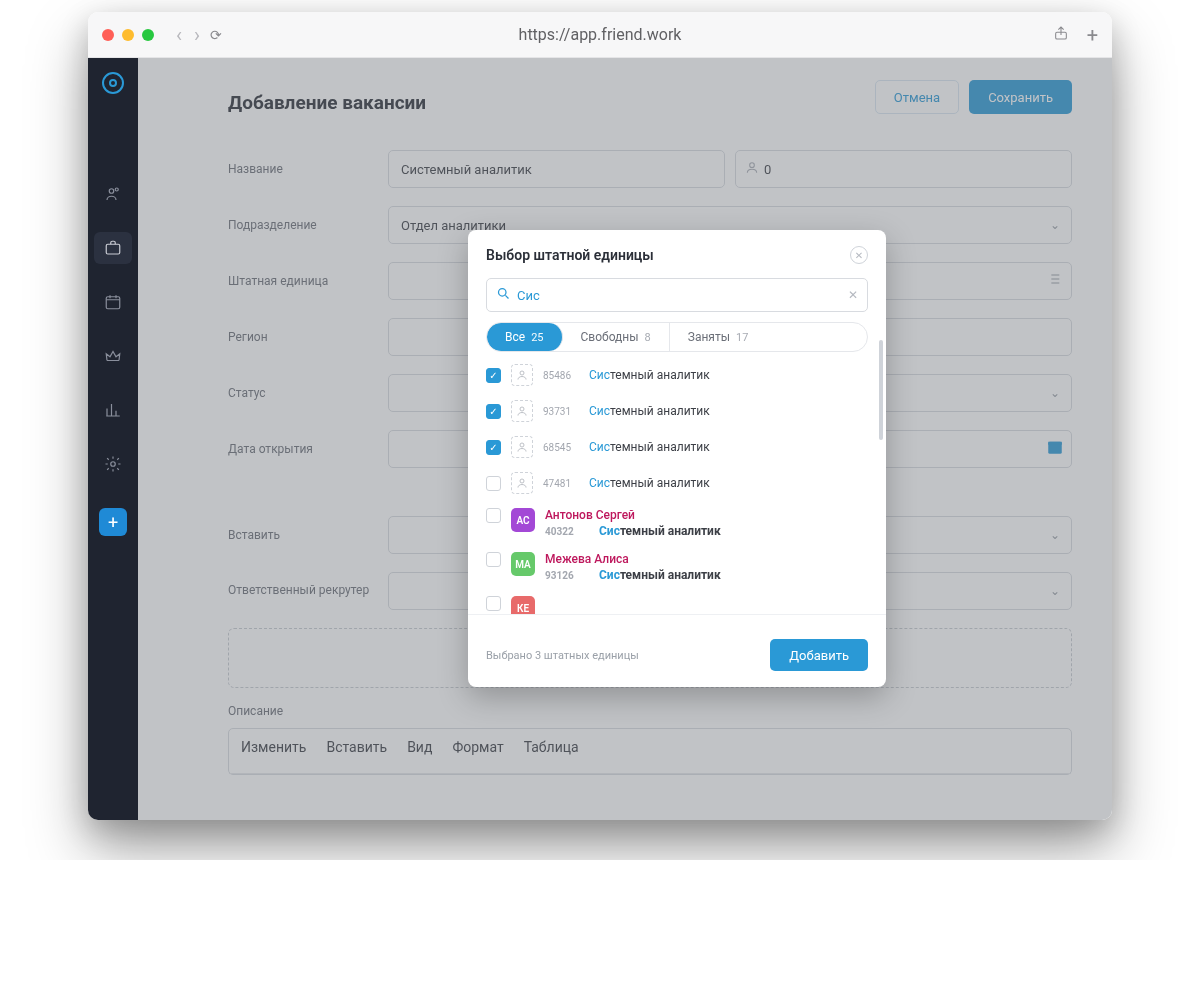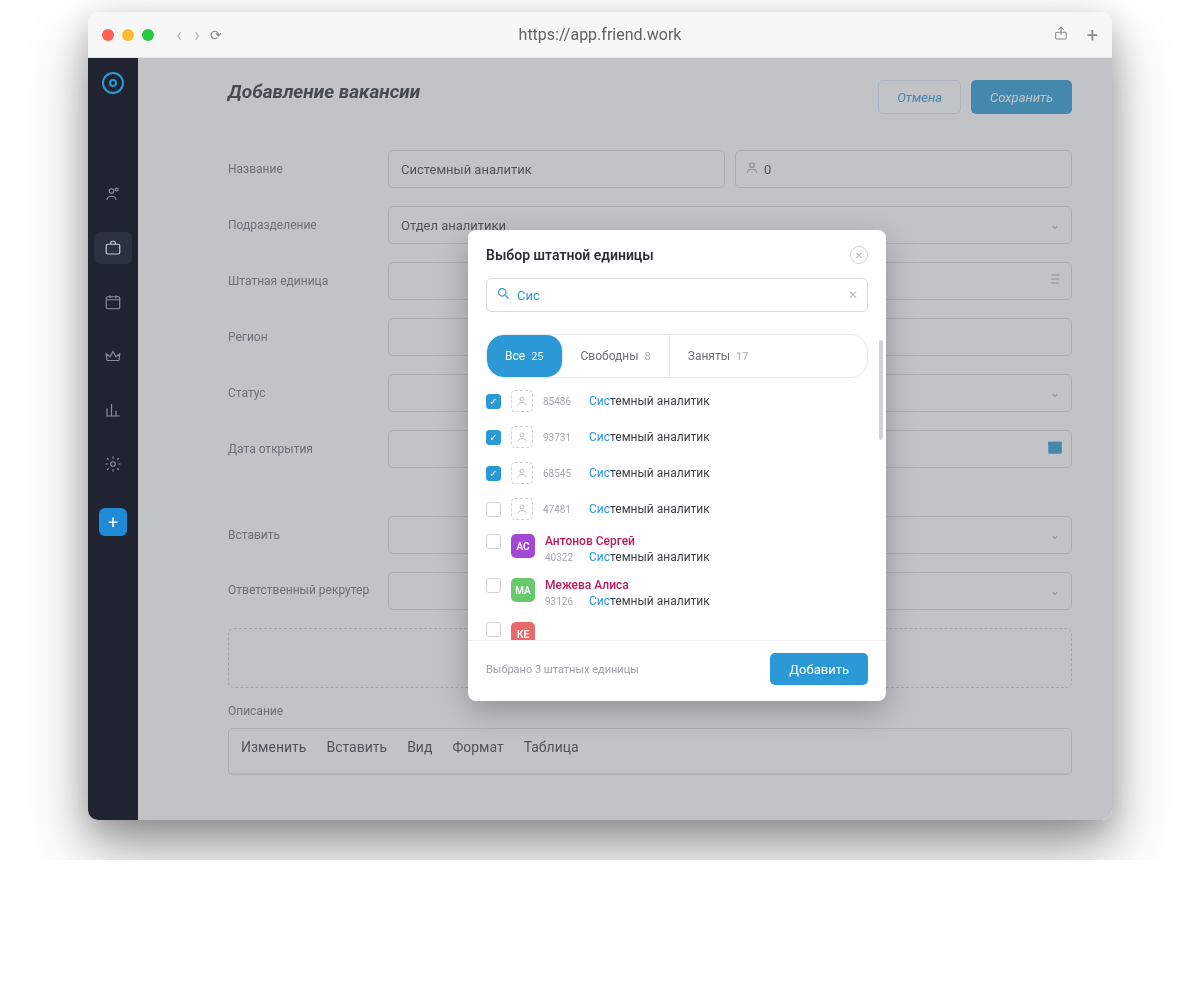--- a/index.html
+++ b/index.html
@@ -21,21 +21,21 @@
 .app { display:flex; height:762px; position:relative; }
 .sidebar { width:50px; background:#1f2430; display:flex; flex-direction:column; align-items:center; padding-top:14px; gap:22px; }
 .sidebar .logo { width:22px; height:22px; border:2px solid #2a99d6; border-radius:50%; position:relative; }
 .sidebar .logo::after{content:"";position:absolute;inset:5px;border:2px solid #2a99d6; border-radius:50%;}
 .sidebar .sicon { width:38px; height:32px; display:flex; align-items:center; justify-content:center; color:#8a8f9c; border-radius:6px; }
 .sidebar .sicon.active { background:#2b3140; color:#c9ccd3; }
 .sidebar svg { width:18px; height:18px; }
 .sidebar .add { width:28px; height:28px; border-radius:6px; background:#1f8ad6; color:#fff; display:flex; align-items:center; justify-content:center; font-size:18px; margin-top:6px;}
 
 .main { flex:1; background:#fff; position:relative; }
-.page-header { display:flex; align-items:flex-start; justify-content:space-between; padding:22px 40px 14px 90px;font-style:italic; }
+.page-header { display:flex; align-items:flex-end; justify-content:space-between; padding:22px 40px 14px 90px; }
 .page-title { font-size:19px; font-weight:700; color:#2b2f38; }
 .hdr-actions { display:flex; gap:10px; }
 .btn { height:34px; padding:0 18px; border-radius:5px; font-size:13px; display:inline-flex; align-items:center; border:1px solid transparent; cursor:pointer; }
 .btn-ghost { background:#fff; border-color:#d9e6f2; color:#2a99d6; }
 .btn-primary { background:#2a99d6; color:#fff; }
 
 .form { padding: 22px 40px 0 90px; }
 .form-row { display:flex; align-items:center; margin-bottom:18px; }
 .form-label { width:160px; font-size:12px; color:#6b6f78; }
 .form-control { flex:1; position:relative; }
@@ -62,43 +62,43 @@
 
 .modal { position:absolute; width:418px; left:330px; top:172px; background:#fff; border-radius:8px; box-shadow:0 10px 30px rgba(0,0,0,.25); display:flex; flex-direction:column; }
 .modal-hd { display:flex; justify-content:space-between; align-items:center; padding:16px 18px 10px 18px; }
 .modal-title { font-size:14px; font-weight:600; color:#2b2f38; }
 .close-x { width:18px; height:18px; border-radius:50%; border:1px solid #cfd3d9; color:#b5b9c0; display:flex; align-items:center; justify-content:center; font-size:10px; }
 .modal-body { padding:4px 18px 0 18px; flex:1; position:relative; }
 .search-wrap { position:relative; }
 .search-wrap .srch-ic { position:absolute; left:10px; top:50%; transform:translateY(-50%); color:#2a99d6; font-size:14px; }
 .search-wrap .clear-ic { position:absolute; right:10px; top:50%; transform:translateY(-50%); color:#b5b9c0; font-size:12px; }
 .search-input { width:100%; height:34px; border:1px solid #d8dbe0; border-radius:5px; padding:0 28px 0 30px; font-size:13px; color:#2a99d6; }
-.tabs { display:flex; border:1px solid #e5e7eb; border-radius:18px; height:44px; margin-top:22px; overflow:hidden; }
+.tabs { display:flex; border:1px solid #e5e7eb; border-radius:18px; height:30px; margin-top:10px; overflow:hidden; }
 .tab { flex:0 0 auto; padding:0 18px; display:flex; align-items:center; gap:6px; font-size:12px; color:#6b6f78; border-right:1px solid #e5e7eb; }
 .tab:last-child{border-right:none;}
 .tab.active { background:#2a99d6; color:#fff; border-radius:16px; }
 .tab .cnt { font-size:11px; opacity:.95; }
 .tab:not(.active) .cnt { color:#a3a7af; }
 .list { margin-top:12px; display:flex; flex-direction:column; gap:14px; max-height:250px; overflow:hidden; }
 .row { display:flex; align-items:center; gap:10px; }
 .chk { width:15px; height:15px; border-radius:3px; border:1px solid #cfd3d9; display:flex; align-items:center; justify-content:center; background:#fff; flex-shrink:0; }
 .chk.checked { background:#2a99d6; border-color:#2a99d6; color:#fff; font-size:10px; }
 .avph { width:22px; height:22px; border:1px dashed #cfd3d9; border-radius:4px; display:flex; align-items:center; justify-content:center; color:#b5b9c0; flex-shrink:0; }
 .avph svg{width:12px;height:12px;}
 .idnum { font-size:10px; color:#a3a7af; width:36px; }
 .posname { font-size:12px; color:#3c3f46; }
 .posname .hl { color:#2a99d6; }
 .person-row { display:flex; align-items:flex-start; gap:10px; }
 .avatar { width:24px; height:24px; border-radius:5px; color:#fff; font-size:10px; font-weight:600; display:flex; align-items:center; justify-content:center; flex-shrink:0; }
 .av-purple{background:#a348d6;} .av-green{background:#66c96a;} .av-red{background:#e86a6a;}
 .pcol { display:flex; flex-direction:column; gap:2px; }
 .pname { font-size:12px; color:#be185d; font-weight:500; }
-.psub { display:flex; gap:8px; align-items:center; }
+.psub { display:flex; gap:18px; align-items:center;font-weight:bold; }
 .scrollbar { position:absolute; right:3px; top:66px; width:4px; height:100px; background:#cfd3d9; border-radius:2px; }
-.modal-ft { display:flex; align-items:center; justify-content:space-between; padding:12px 18px 16px 18px; border-top:1px solid #eef0f3; }
+.modal-ft { display:flex; align-items:center; justify-content:space-between; padding:24px 18px 16px 18px; border-top:1px solid #eef0f3; }
 .sel-count { font-size:11px; color:#9aa0a8; }
 
 </style>
 </head>
 <body>
 
 <div class="window">
 
   <div class="browser-chrome">
     <div class="traffic">

